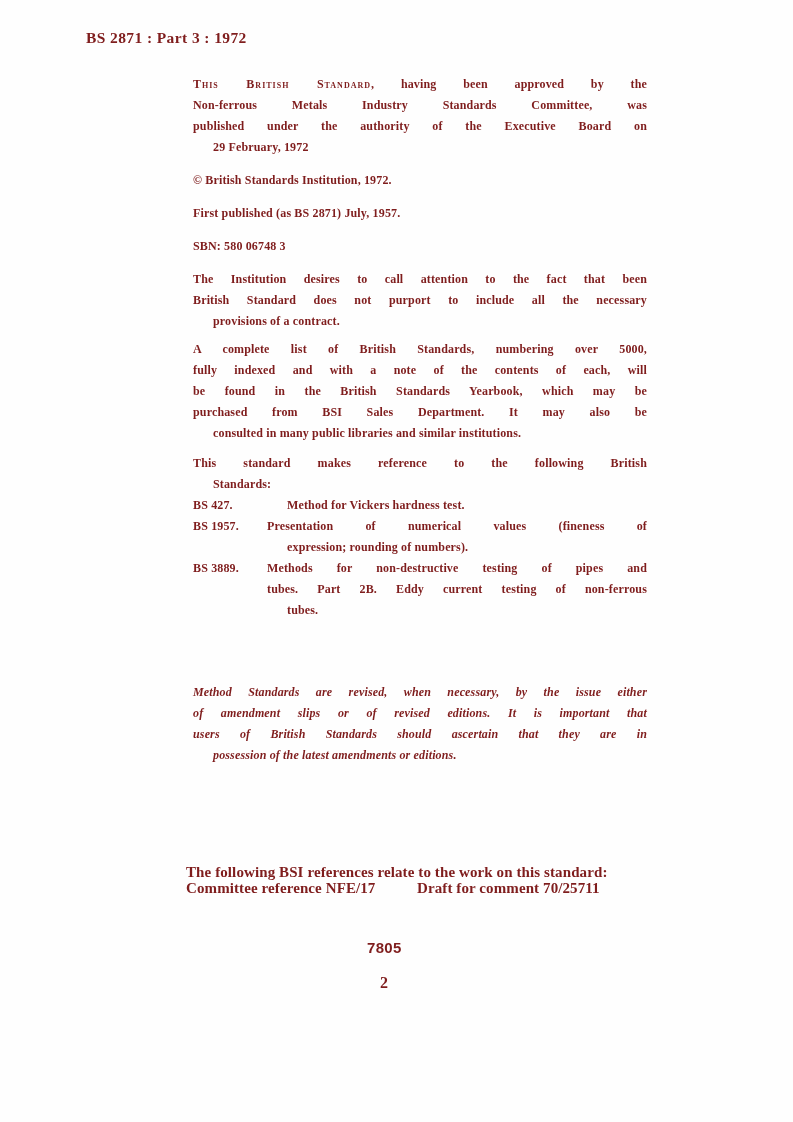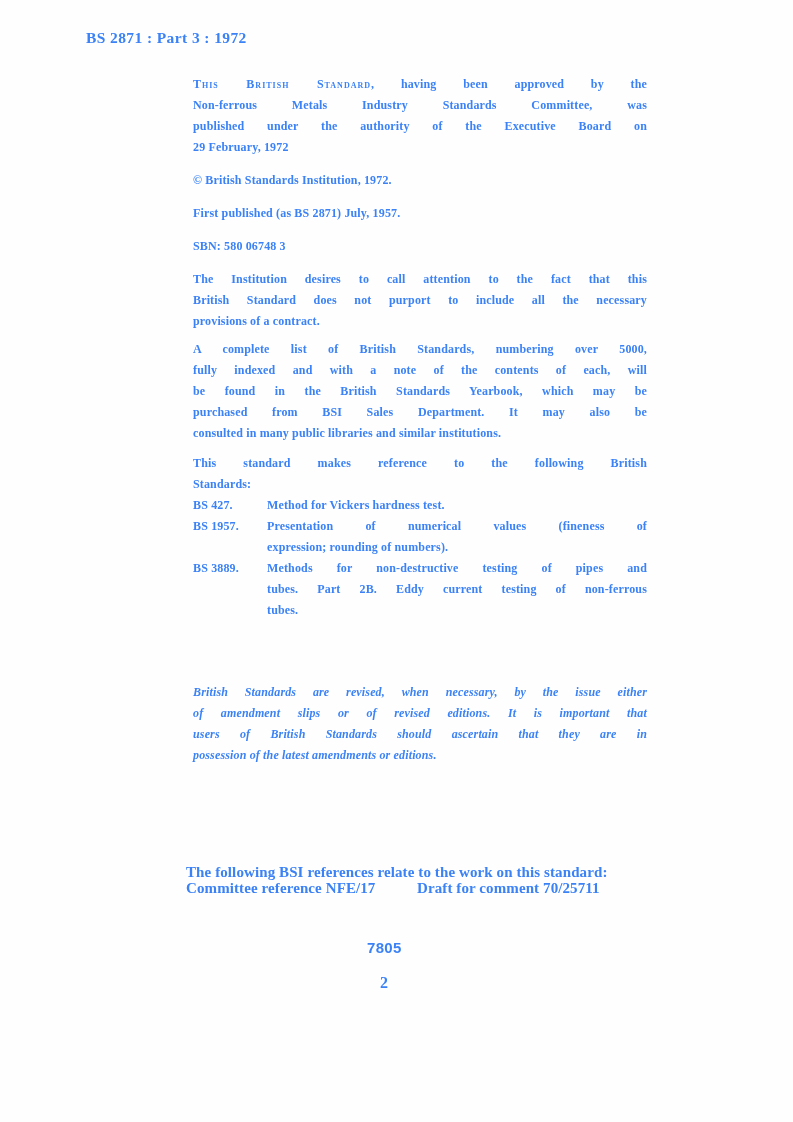--- a/index.html
+++ b/index.html
@@ -1,34 +1,34 @@
 <!DOCTYPE html>
 <html><head>
 <meta charset="utf-8">
 <style>
   html,body{margin:0;padding:0;background:#ffffff;}
   .page{
     position:relative;
     width:793px;height:1122px;
     background:#fefefe;
     font-family:"Liberation Serif",serif;
-    color:#3b82f6;
+    color:#7f1d1d;
     font-weight:bold;
     overflow:hidden;
   }
   .header-ref{
     position:absolute;left:86px;top:29px;
     font-size:15.5px;letter-spacing:.4px;white-space:nowrap;
   }
   .main-col{
     position:absolute;left:193px;top:74px;width:454px;
     font-size:12px;line-height:21px;letter-spacing:.15px;
   }
   .jline{text-align:justify;text-align-last:justify;}
-  .jlines .jline:last-child{text-align-last:left;}
+  .jlines .jline:last-child{text-align-last:left;margin-left:20px;}
   .plain .jline{text-align:left;text-align-last:left;}
   .smallcaps{font-variant:small-caps;letter-spacing:1px;}
   .block{margin:0;}
   .mt12{margin-top:12px;}
   .mt7{margin-top:7px;}
   .mt9{margin-top:9px;}
   .ref-row{display:flex;}
   .ref-label{width:74px;flex:none;}
   .ref-desc{flex:1;min-width:0;font-family:Liberation Serif, serif;}
   .revision-note{margin-top:61px;font-style:italic;}
@@ -67,21 +67,21 @@
 
     <div class="block mt12">© British Standards Institution, 1972.</div>
 
     <div class="block mt12 plain">
         <div class="jline">First published (as BS 2871) July, 1957.</div>
       </div>
 
     <div class="block mt12">SBN: 580 06748 3</div>
 
     <div class="block mt12 jlines">
-        <div class="jline">The Institution desires to call attention to the fact that this</div>
+        <div class="jline">The Institution desires to call attention to the fact that been</div>
         <div class="jline">British Standard does not purport to include all the necessary</div>
         <div class="jline">provisions of a contract.</div>
       </div>
 
     <div class="block mt7 jlines">
         <div class="jline">A complete list of British Standards, numbering over 5000,</div>
         <div class="jline">fully indexed and with a note of the contents of each, will</div>
         <div class="jline">be found in the British Standards Yearbook, which may be</div>
         <div class="jline">purchased from BSI Sales Department. It may also be</div>
         <div class="jline">consulted in many public libraries and similar institutions.</div>
@@ -110,21 +110,21 @@
         <div class="ref-label">BS 3889.</div>
         <div class="ref-desc jlines">
             <div class="jline">Methods for non-destructive testing of pipes and</div>
             <div class="jline">tubes. Part 2B. Eddy current testing of non-ferrous</div>
             <div class="jline">tubes.</div>
           </div>
       </div>
     </div>
 
     <div class="block revision-note jlines">
-        <div class="jline">British Standards are revised, when necessary, by the issue either</div>
+        <div class="jline">Method Standards are revised, when necessary, by the issue either</div>
         <div class="jline">of amendment slips or of revised editions. It is important that</div>
         <div class="jline">users of British Standards should ascertain that they are in</div>
         <div class="jline">possession of the latest amendments or editions.</div>
       </div>
 
   </div>
 
   <div class="bsi-block">
     <div>The following BSI references relate to the work on this standard:</div>
     <div><span class="bsi-committee">Committee reference NFE/17</span><span>Draft for comment 70/25711</span></div>

